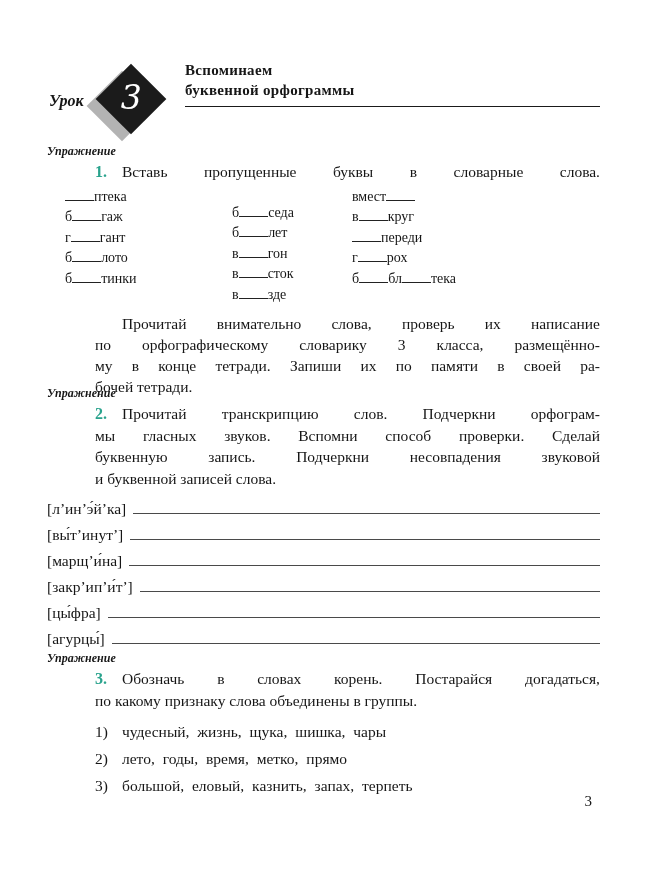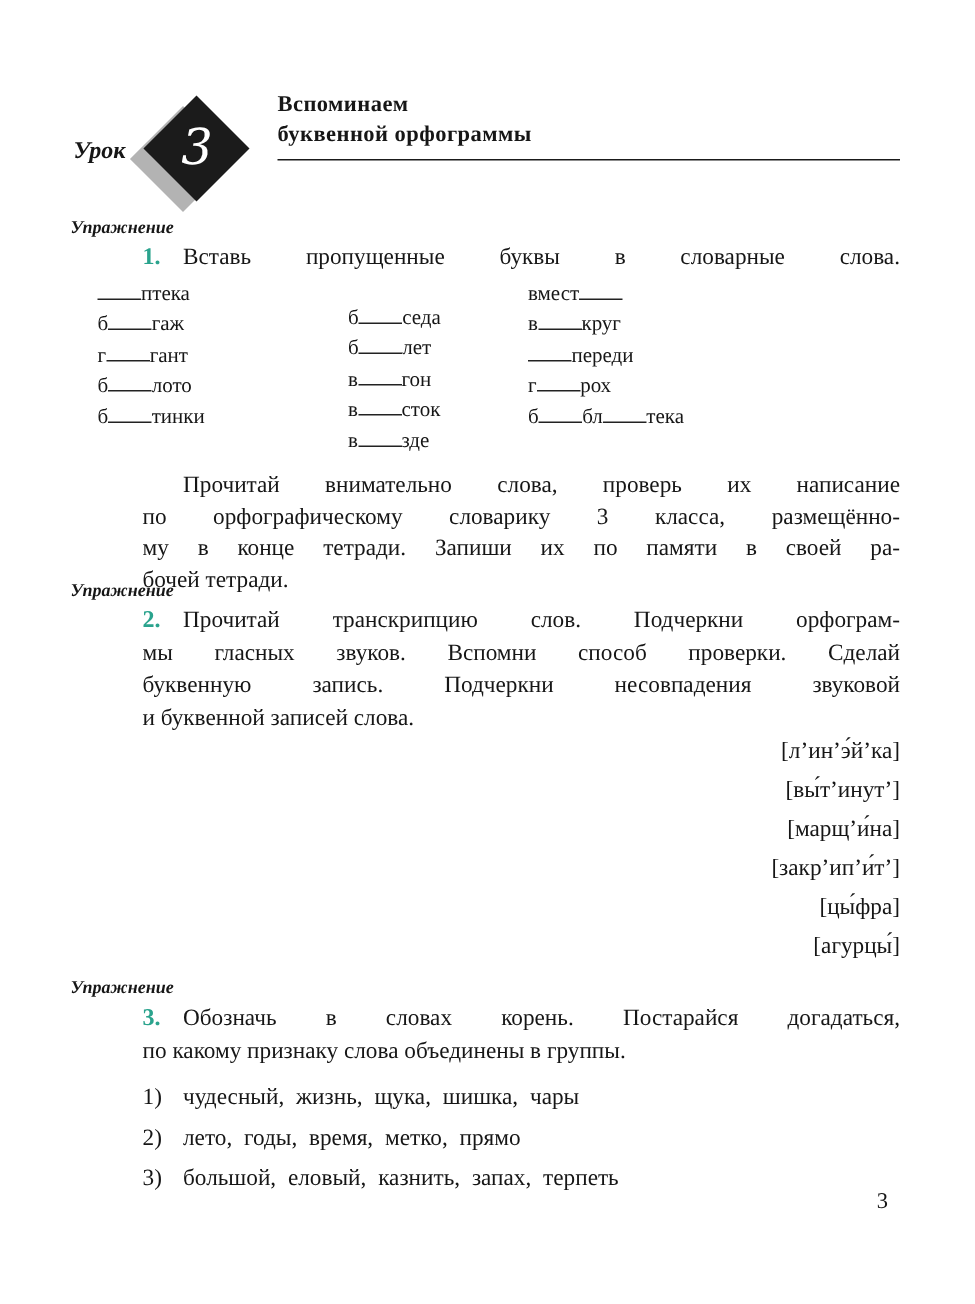--- a/index.html
+++ b/index.html
@@ -35,21 +35,21 @@
   .word-col:nth-child(2){width:120px;margin-top:16px;}
   .word-col:nth-child(3){width:auto;}
   .word{height:20.5px;line-height:20.5px;font-size:14px;}
   .blank{display:inline-block;width:29px;height:10px;border-bottom:1.2px solid #222;vertical-align:baseline;}
 
   .paragraph{margin-top:8px;}
   .paragraph .line{line-height:21px;}
 
   
   .tr-list{margin-left:-48px;margin-top:3px;}
-  .tr-row{display:flex;align-items:flex-end;height:26px;font-size:15.5px;flex-direction:column;}
+  .tr-row{display:flex;align-items:flex-end;height:26px;font-size:15.5px;}
   .tr-text{white-space:nowrap;}
   .tr-line{flex:1;margin-left:7px;margin-bottom:4px;border-bottom:1.2px solid #4a4a4a;height:0;}
 
   
   .group-list{margin-top:7px;}
   .group-row{display:flex;height:27px;line-height:27px;font-size:15.5px;}
   .group-num{width:27px;}
   .group-words{word-spacing:4px;}
 
   .page-num{position:absolute;right:58px;top:793px;font-size:15px;}

